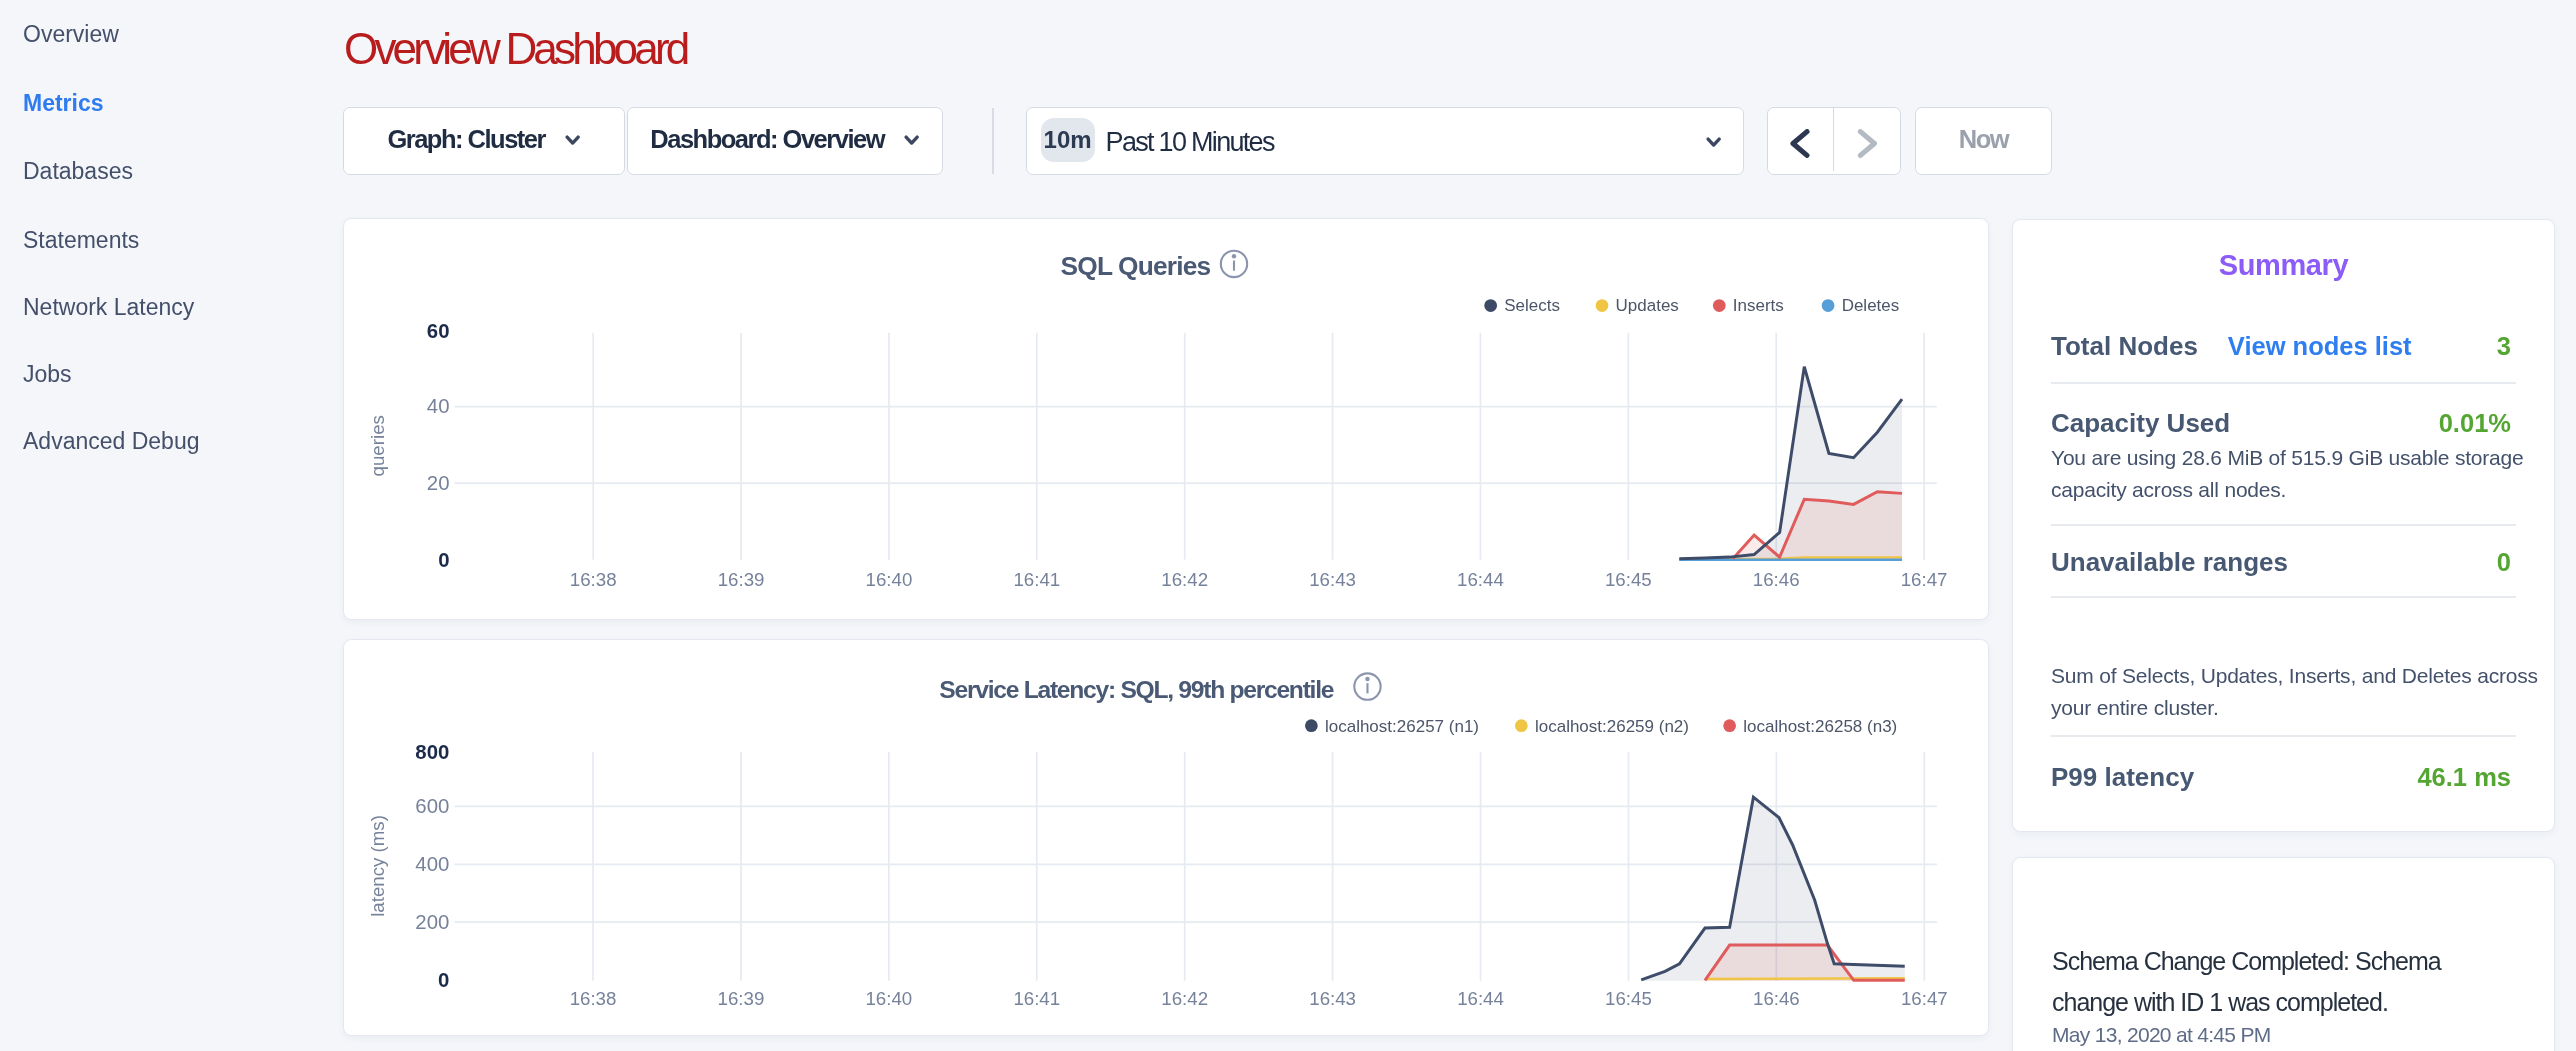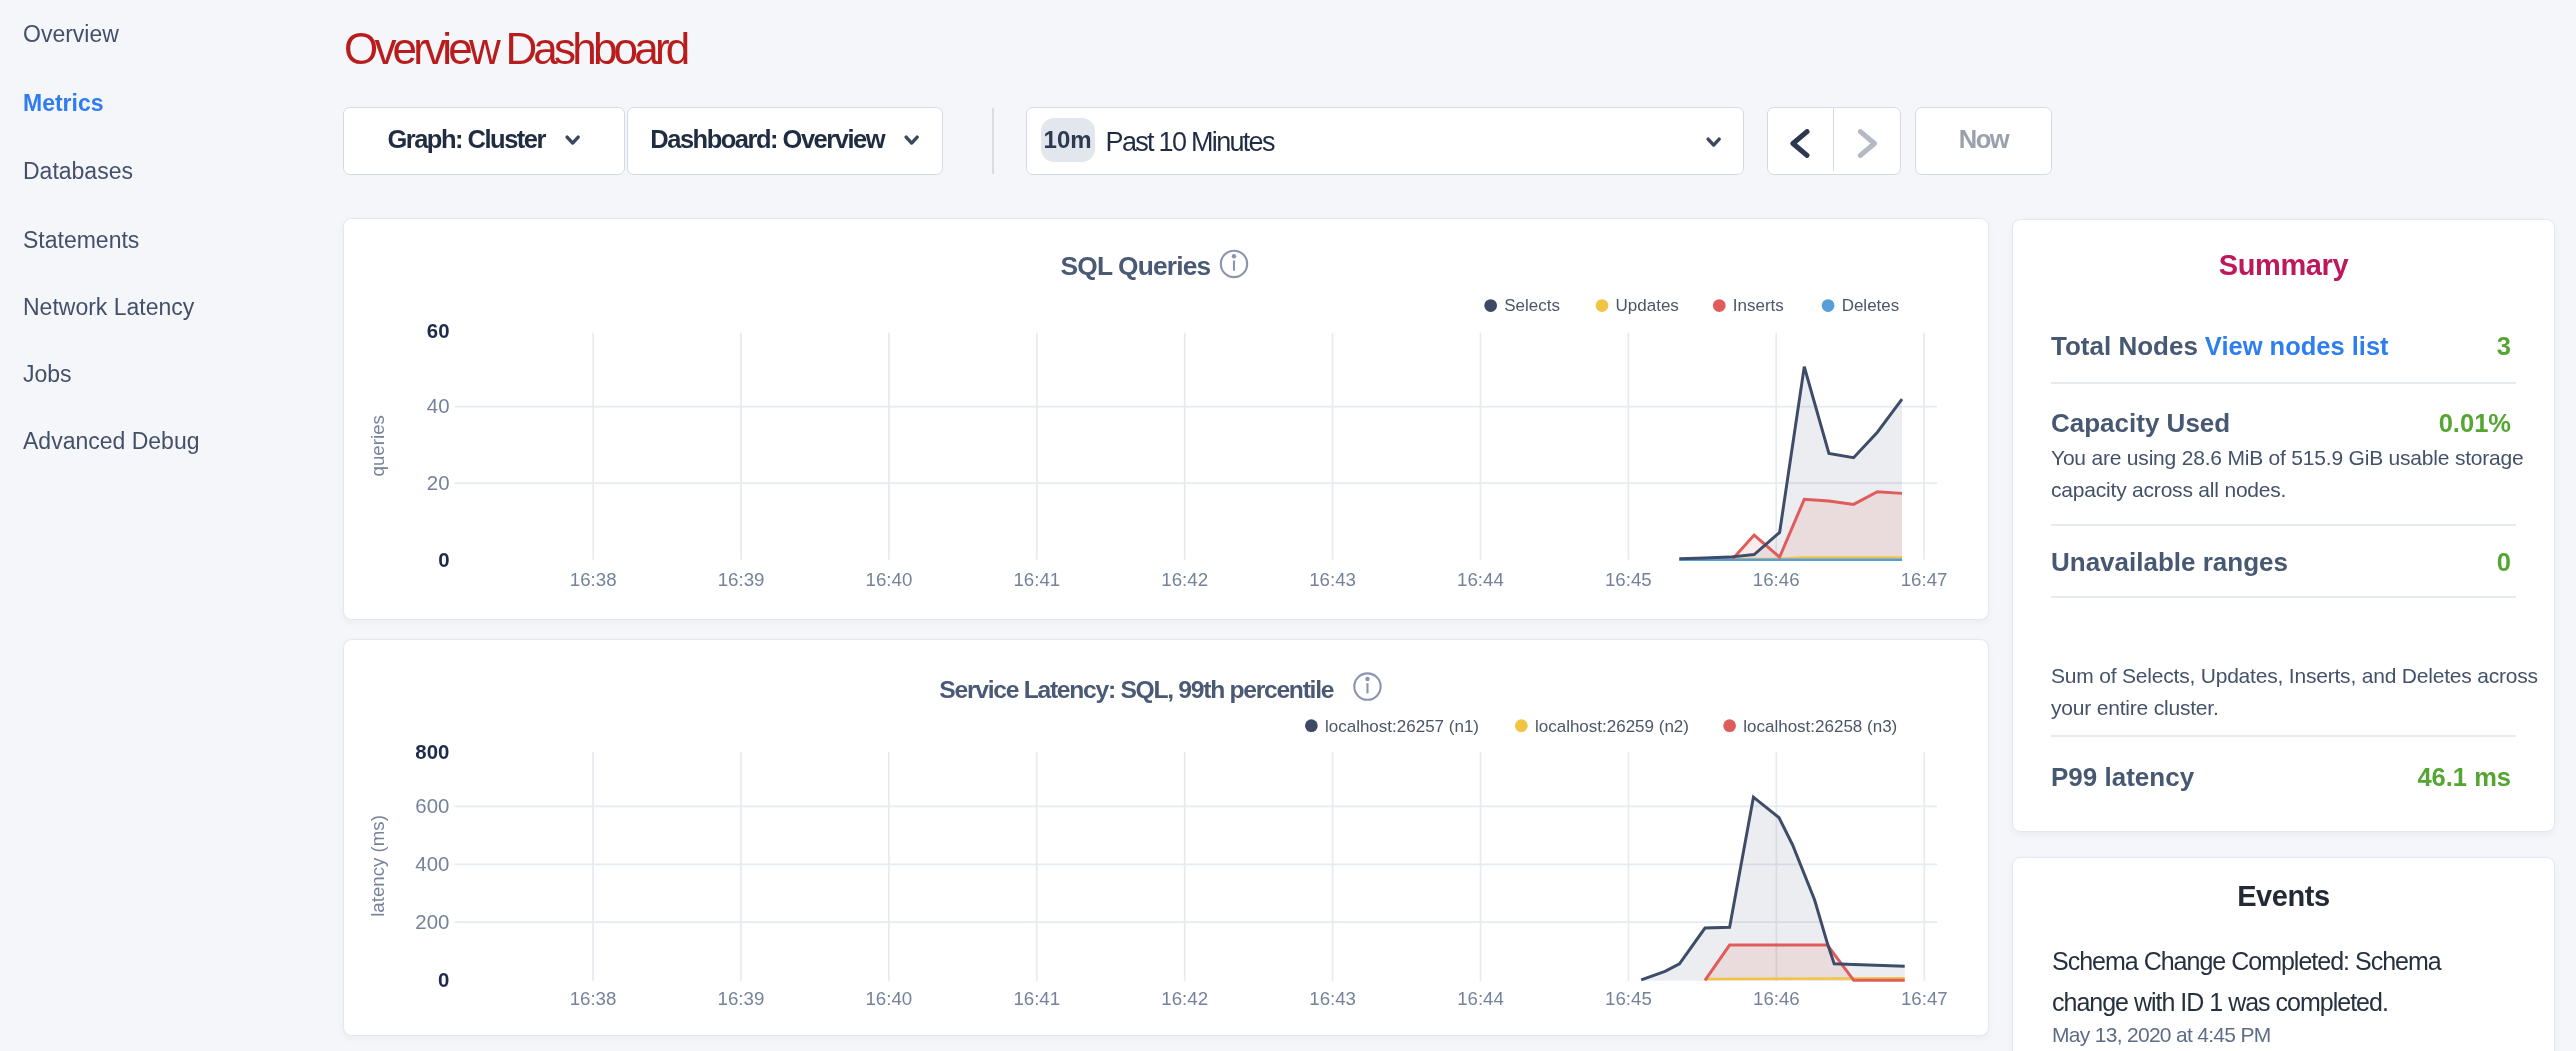--- a/index.html
+++ b/index.html
@@ -192,25 +192,25 @@
 
   <polygon fill="rgba(64,78,104,0.10)" points="1527,401 1555,391 1572,382 1602,340 1631,339 1659,186 1689,210 1705,242 1731,307 1746,358 1754,382 1777,383 1837,385 1837,402 1527,402"></polygon>
   <polygon fill="rgba(224,92,92,0.12)" points="1602,401.5 1631,360 1746,360 1777,401.5 1837,401.5 1837,402 1602,402"></polygon>
 
   <polyline fill="none" stroke="#f0c544" stroke-width="3" points="1602,400 1837,399"></polyline>
   <polyline fill="none" stroke="#e05c5c" stroke-width="3.5" points="1602,401.5 1631,360 1746,360 1777,401.5 1837,401.5"></polyline>
   <polyline fill="none" stroke="#3e4c69" stroke-width="3.5" points="1527,401 1555,391 1572,382 1602,340 1631,339 1659,186 1689,210 1705,242 1731,307 1746,358 1754,382 1777,383 1837,385"></polyline>
 </svg>
 
 <div class="card" style="left:2012px; top:219px; width:543px; height:613px;">
-  <div style="position:absolute; left:0; right:0; top:29px; text-align:center; font-size:29px; font-weight:bold; color:#be185d; letter-spacing:-0.4px;">Summary</div>
+  <div style="position:absolute; left:0; right:0; top:29px; text-align:center; font-size:29px; font-weight:bold; color:#8b5cf6; letter-spacing:-0.4px;">Summary</div>
 
   <div class="srow" style="top:111px;">
     <span class="slabel">Total Nodes</span>
-    <span style="font-size:25.5px; font-weight:bold; color:#2f7ef0; margin-left:7px;">View nodes list</span>
+    <span style="font-size:25.5px; font-weight:bold; color:#2f7ef0; margin-left:30px;">View nodes list</span>
     <span class="sval">3</span>
   </div>
   <div class="sdiv" style="top:162px;"></div>
 
   <div class="srow" style="top:188px;">
     <span class="slabel">Capacity Used</span>
     <span class="sval">0.01%</span>
   </div>
   <div class="sdesc" style="top:222px;">You are using 28.6 MiB of 515.9 GiB usable storage<br>capacity across all nodes.</div>
   <div class="sdiv" style="top:304px;"></div>
@@ -224,17 +224,16 @@
   <div class="sdesc" style="top:440px;">Sum of Selects, Updates, Inserts, and Deletes across<br>your entire cluster.</div>
   <div class="sdiv" style="top:515px;"></div>
 
   <div class="srow" style="top:542px;">
     <span class="slabel">P99 latency</span>
     <span class="sval">46.1 ms</span>
   </div>
 </div>
 
 <div class="card" style="left:2012px; top:857px; width:543px; height:221px;">
-  <div style="position:absolute; left:0; right:0; top:22px; text-align:center; font-size:29px; font-weight:bold; color:#242a35; letter-spacing:-0.4px;">Events</div>
   <div style="position:absolute; left:39px; top:83px; font-size:25px; letter-spacing:-1px; line-height:41px; color:#26303e; white-space:nowrap;">Schema Change Completed: Schema<br>change with ID 1 was completed.</div>
   <div style="position:absolute; left:39px; top:165px; font-size:21px; letter-spacing:-0.7px; color:#5f6c87;">May 13, 2020 at 4:45 PM</div>
 </div>
 
 
 </body></html>

